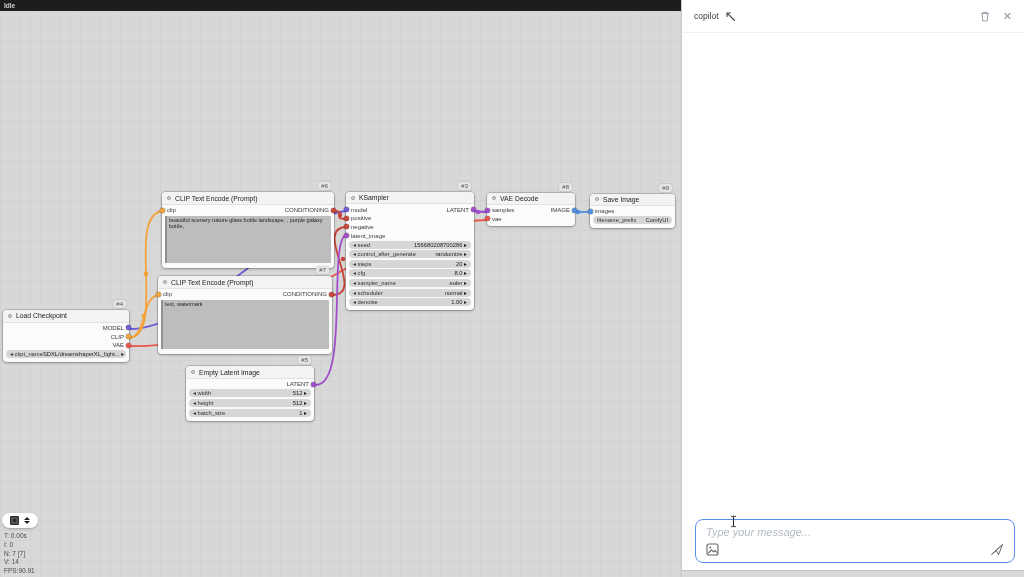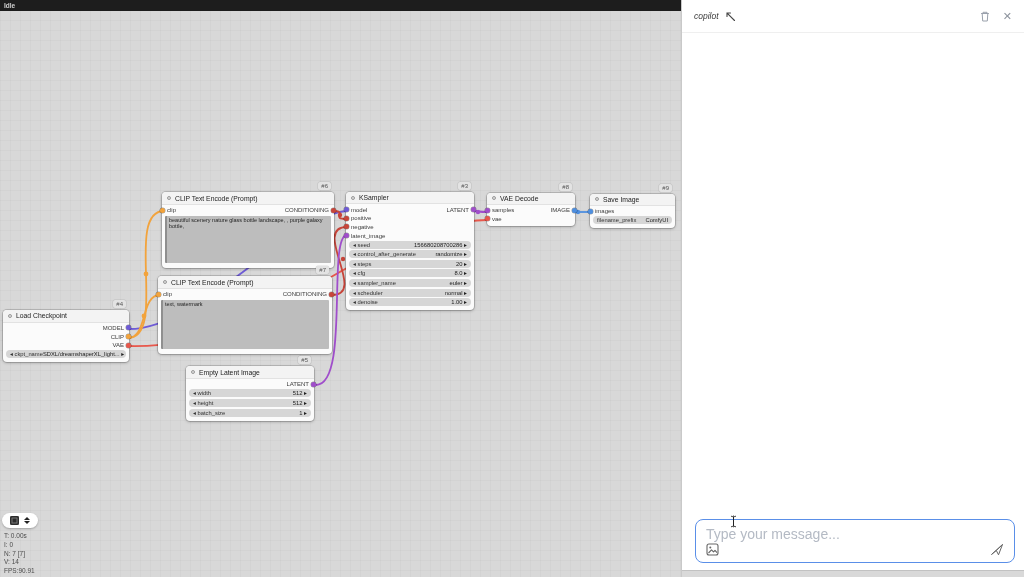--- a/index.html
+++ b/index.html
@@ -57,29 +57,29 @@
   .updown i { display:block; width:0; height:0; border-left:3px solid transparent; border-right:3px solid transparent; }
   .updown .up { border-bottom:3.5px solid #222; }
   .updown .dn { border-top:3.5px solid #222; }
   #stats { position:absolute; left:4px; top:532px; z-index:4; font-size:6.5px; line-height:8.8px; color:#4c4c4c; }
 
   
   #panel { position:absolute; left:681px; top:0; width:343px; height:577px; background:#fff;
     border-left:1px solid #c9c9c9; }
   #panel-header { height:33px; display:flex; align-items:center; padding:0 12px;
     border-bottom:1px solid #efefef; }
-  #panel-title { font-size:8.5px; color:#3a3a3a;font-style:italic; }
+  #panel-title { font-size:8.5px; color:#3a3a3a; }
   #panel-title-icon { margin-left:6px; display:inline-flex; }
   #panel-header-actions { margin-left:auto; display:flex; align-items:center; gap:12px; }
   .hdr-icon { color:#9aa1ac; display:inline-flex; cursor:pointer; }
   #close-x { font-size:11px; color:#8d939d; line-height:1; }
 
   #chat-input { position:absolute; left:13px; top:519px; width:320px; height:44px;
     border:1.5px solid #5a8fe8; border-radius:8px; background:#fff; padding:6px 10px; }
-  #chat-placeholder { font-size:14px; color:#b4bac4; }
+  #chat-placeholder { font-size:11px; color:#b4bac4;font-style:italic; }
   #attach-icon { position:absolute; left:10px; bottom:6px; color:#666; display:flex; }
   #send-icon { position:absolute; right:10px; bottom:6px; color:#666; display:flex; }
   #panel-footer { position:absolute; left:0; bottom:0; width:100%; height:7px; background:#d9d9d9;
     border-top:1px solid #c2c2c2; }
 
   #mouse-cursor { position:absolute; left:729px; top:514px; z-index:9; }
 </style>
 </head>
 <body>
 

